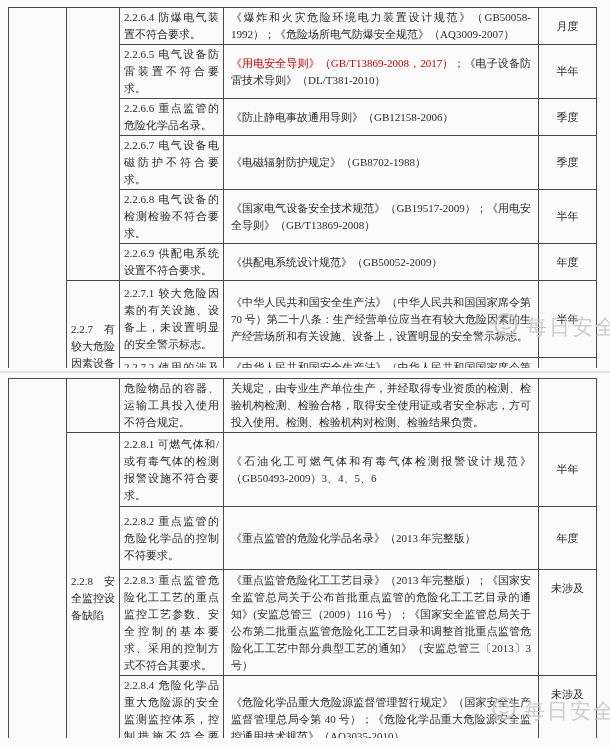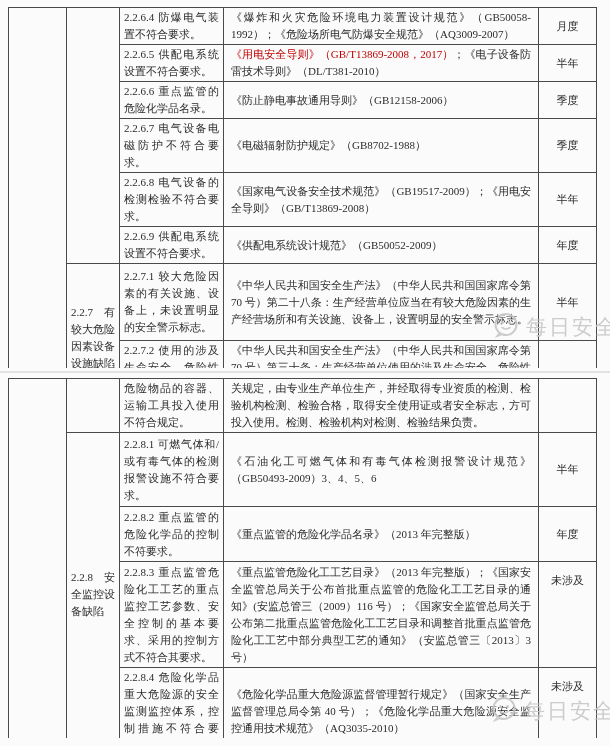--- a/index.html
+++ b/index.html
@@ -25,21 +25,21 @@
   td.item{padding:1px 4px;margin-left:20px;}
   td.basis{padding:1px 7px;}
   td.freq{text-align:center; text-align-last:center; padding:1px 2px;}
   td.freq.top{vertical-align:top; padding-top:10px;text-align:right;}
   td.cat{padding:1px 4px;}
   .red{color:var(--red);}
   
   .t1r1{height:36px;} .t1r2{height:35px;} .t1r3{height:36px;} .t1r4{height:36px;}
   .t1r5{height:53px;} .t1r6{height:36px;} .t1r7{height:77px;} .t1r8{height:68px;}
   
-  .t2r1{height:51px;} .t2r2{height:74px;} .t2r3{height:55px;padding-left:24px;} .t2r4{height:106px;} .t2r5{height:72px;}
+  .t2r1{height:51px;} .t2r2{height:74px;} .t2r3{height:63px;padding-left:24px;} .t2r4{height:106px;} .t2r5{height:72px;}
   .separator{position:absolute; left:0; top:371px; width:610px; height:2px; background:var(--sep);}
   .watermark{
     position:absolute; display:flex; align-items:center; gap:7px;
     color:var(--wm); font-family:"Liberation Sans","DejaVu Sans",sans-serif;
     font-size:21px; letter-spacing:2px; white-space:nowrap; z-index:5; opacity:.9;
     pointer-events:none;
   }
   #wm1{left:492px; top:312px;}
   #wm2{left:490px; top:696px;}
 </style>
@@ -59,21 +59,21 @@
       </colgroup>
       <tbody>
           <tr class="t1r1">
         <td rowspan="8"></td>
         <td rowspan="6"></td>
         <td class="item">2.2.6.4 防爆电气装置不符合要求。</td>
         <td class="basis">《爆炸和火灾危险环境电力装置设计规范》（GB50058-1992）；《危险场所电气防爆安全规范》（AQ3009-2007）</td>
         <td class="freq">月度</td>
       </tr>
       <tr class="t1r2">
-        <td class="item">2.2.6.5 供配电系统设置不符合要求。</td>
+        <td class="item">2.2.6.5 电气设备防雷装置不符合要求。</td>
         <td class="basis"><span class="red">《用电安全导则》（GB/T13869-2008，2017）</span><span>；《电子设备防雷技术导则》（DL/T381-2010）</span></td>
         <td class="freq">半年</td>
       </tr>
       <tr class="t1r3">
         <td class="item">2.2.6.6 重点监管的危险化学品名录。</td>
         <td class="basis">《防止静电事故通用导则》（GB12158-2006）</td>
         <td class="freq">季度</td>
       </tr>
       <tr class="t1r4">
         <td class="item">2.2.6.7 电气设备电磁防护不符合要求。</td>

